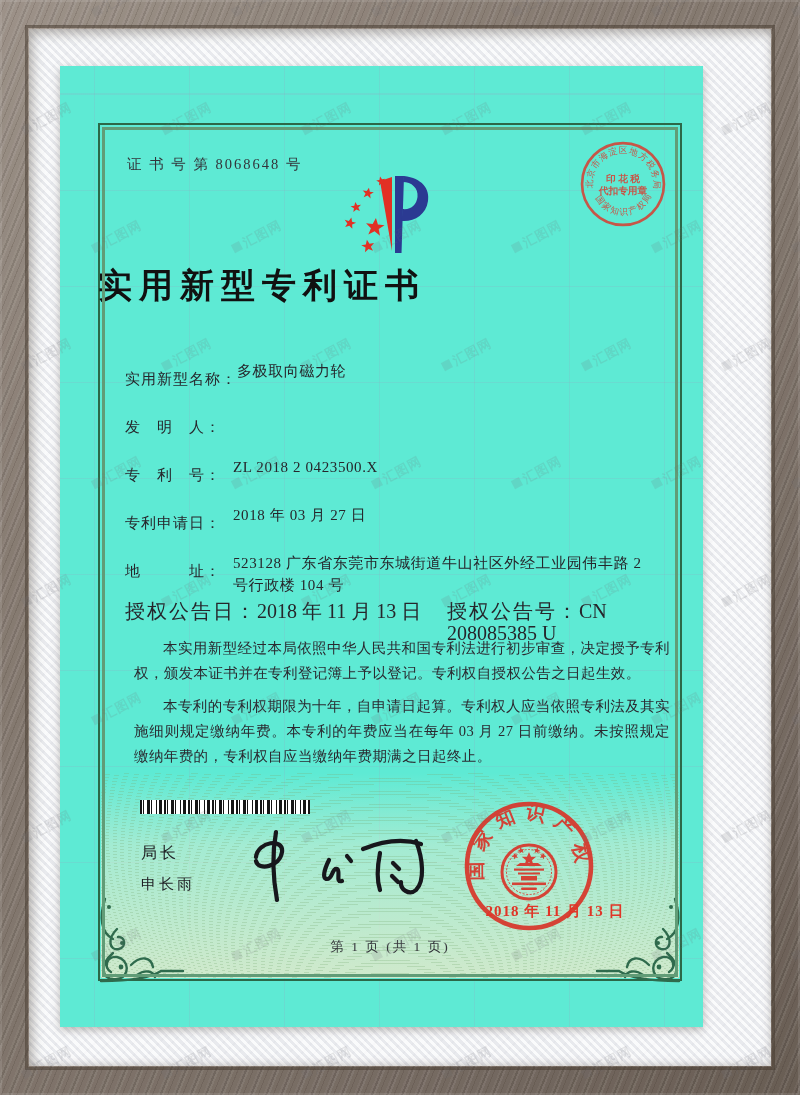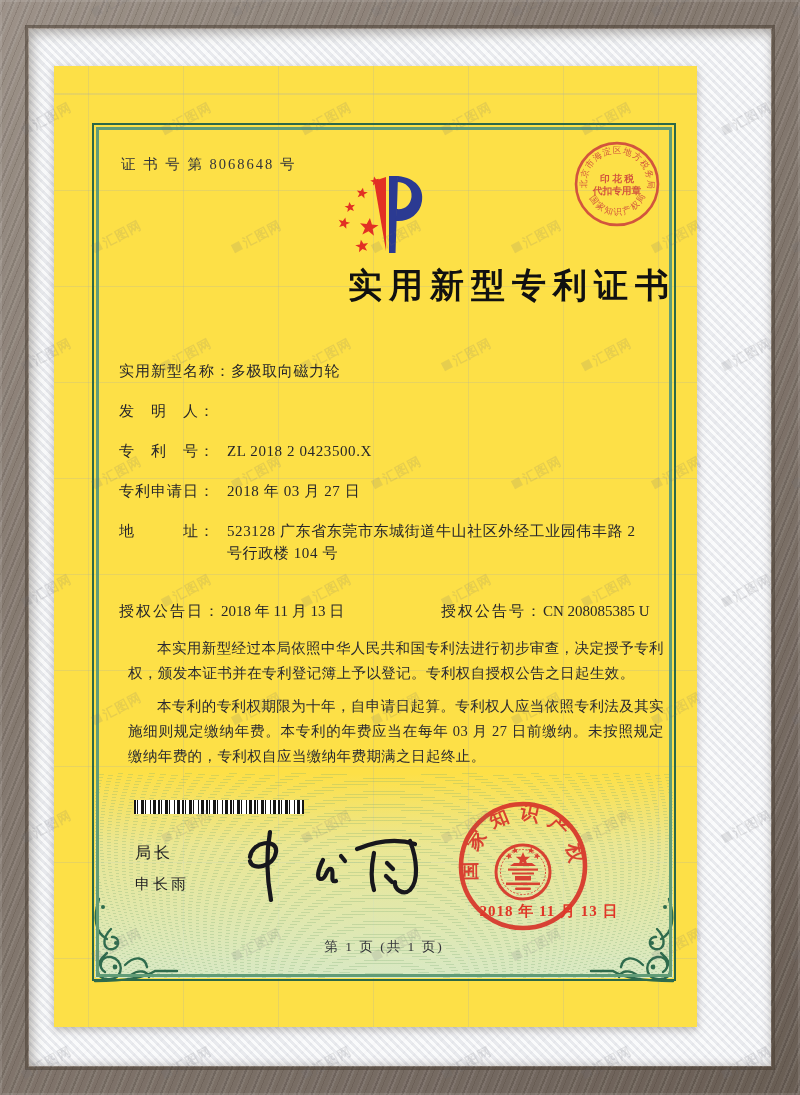--- a/index.html
+++ b/index.html
@@ -19,21 +19,21 @@
   .frame::after{content:"";position:absolute;inset:25px;border:3px solid rgba(70,58,48,.55);}
 
   
   .mat{position:absolute;inset:29px;background:#f2f3f5;
     background-image:
       repeating-linear-gradient(45deg, rgba(255,255,255,.65) 0 3px, rgba(221,223,229,.45) 3px 6px),
       repeating-linear-gradient(-45deg, rgba(255,255,255,.0) 0 7px, rgba(214,216,223,.25) 7px 9px);
     box-shadow: inset 6px 7px 12px -3px rgba(85,75,65,.45), inset -4px -5px 10px -4px rgba(85,75,65,.30);}
 
   
-  .paper{position:absolute;left:54px;top:66px;width:643px;height:961px;background:#fde047;
+  .paper{position:absolute;left:60px;top:66px;width:643px;height:961px;background:#5eead4;
     box-shadow:0 3px 8px rgba(110,105,100,.45);overflow:hidden;}
   .grid{position:absolute;inset:0;pointer-events:none;
     background-image:
       repeating-linear-gradient(0deg, rgba(150,162,190,.20) 0 1px, transparent 1px 96px),
       repeating-linear-gradient(90deg, rgba(150,162,190,.20) 0 1px, transparent 1px 95px);
     background-position:34px 28px;}
 
   
   .cert{position:absolute;left:38px;top:57px;width:584px;height:858px;}
   .cert::before{content:"";position:absolute;inset:0;border:2px solid #2c6848;pointer-events:none;}
@@ -46,29 +46,29 @@
       linear-gradient(180deg, rgba(221,238,212,0) 0%, rgba(219,236,209,.55) 35%, rgba(214,233,203,.95) 100%);}
 
   .orn{position:absolute;width:96px;height:96px;bottom:-6px;}
   .orn-l{left:-7px;}
   .orn-r{right:-7px;transform:scaleX(-1);}
 
   .cert-no{position:absolute;left:29px;top:32px;font-size:14.5px;letter-spacing:2px;color:#33343a;}
   .logo{position:absolute;left:237px;top:42px;width:100px;height:100px;}
   .tax-stamp{position:absolute;left:482px;top:18px;width:86px;height:86px;opacity:.92;}
 
-  .title{position:absolute;left:0;right:0;top:140px;text-align:right;
+  .title{position:absolute;left:0;right:0;top:140px;text-align:left;
          font-size:34px;font-weight:bold;color:#111;letter-spacing:7px;}
 
   .fields{position:absolute;left:27px;right:22px;top:237px;font-size:15px;color:#26262b;}
   .field-row{display:flex;line-height:22px;margin-bottom:18px;}
-  .f-label{flex:0 0 108px;white-space:pre;letter-spacing:1px;}
+  .f-label{flex:0 0 108px;white-space:pre;letter-spacing:1px;margin-top:8px;}
   .f-value{width:440px;letter-spacing:.6px;}
 
-  .auth-row{position:absolute;left:27px;right:22px;top:477px;font-size:15px;color:#26262b;line-height:22px;}
+  .auth-row{position:absolute;left:27px;right:22px;top:477px;font-size:20px;color:#26262b;line-height:22px;}
   .auth-pair2{position:absolute;left:322px;top:0;}
   .auth-row .f-label{letter-spacing:2px;}
 
   .paras{position:absolute;left:28px;width:552px;top:505px;font-size:14.5px;line-height:1.72;
          color:#2a2a30;text-align:justify;letter-spacing:.4px;}
   .paras p{margin:8px;text-indent:2em;}
 
   .barcode{position:absolute;left:42px;top:677px;width:170px;height:14px;background:#fff;
     background-image:repeating-linear-gradient(90deg,
       #141414 0 2px,#fff 2px 3px,#141414 3px 4px,#fff 4px 7px,#141414 7px 10px,#fff 10px 11px,

